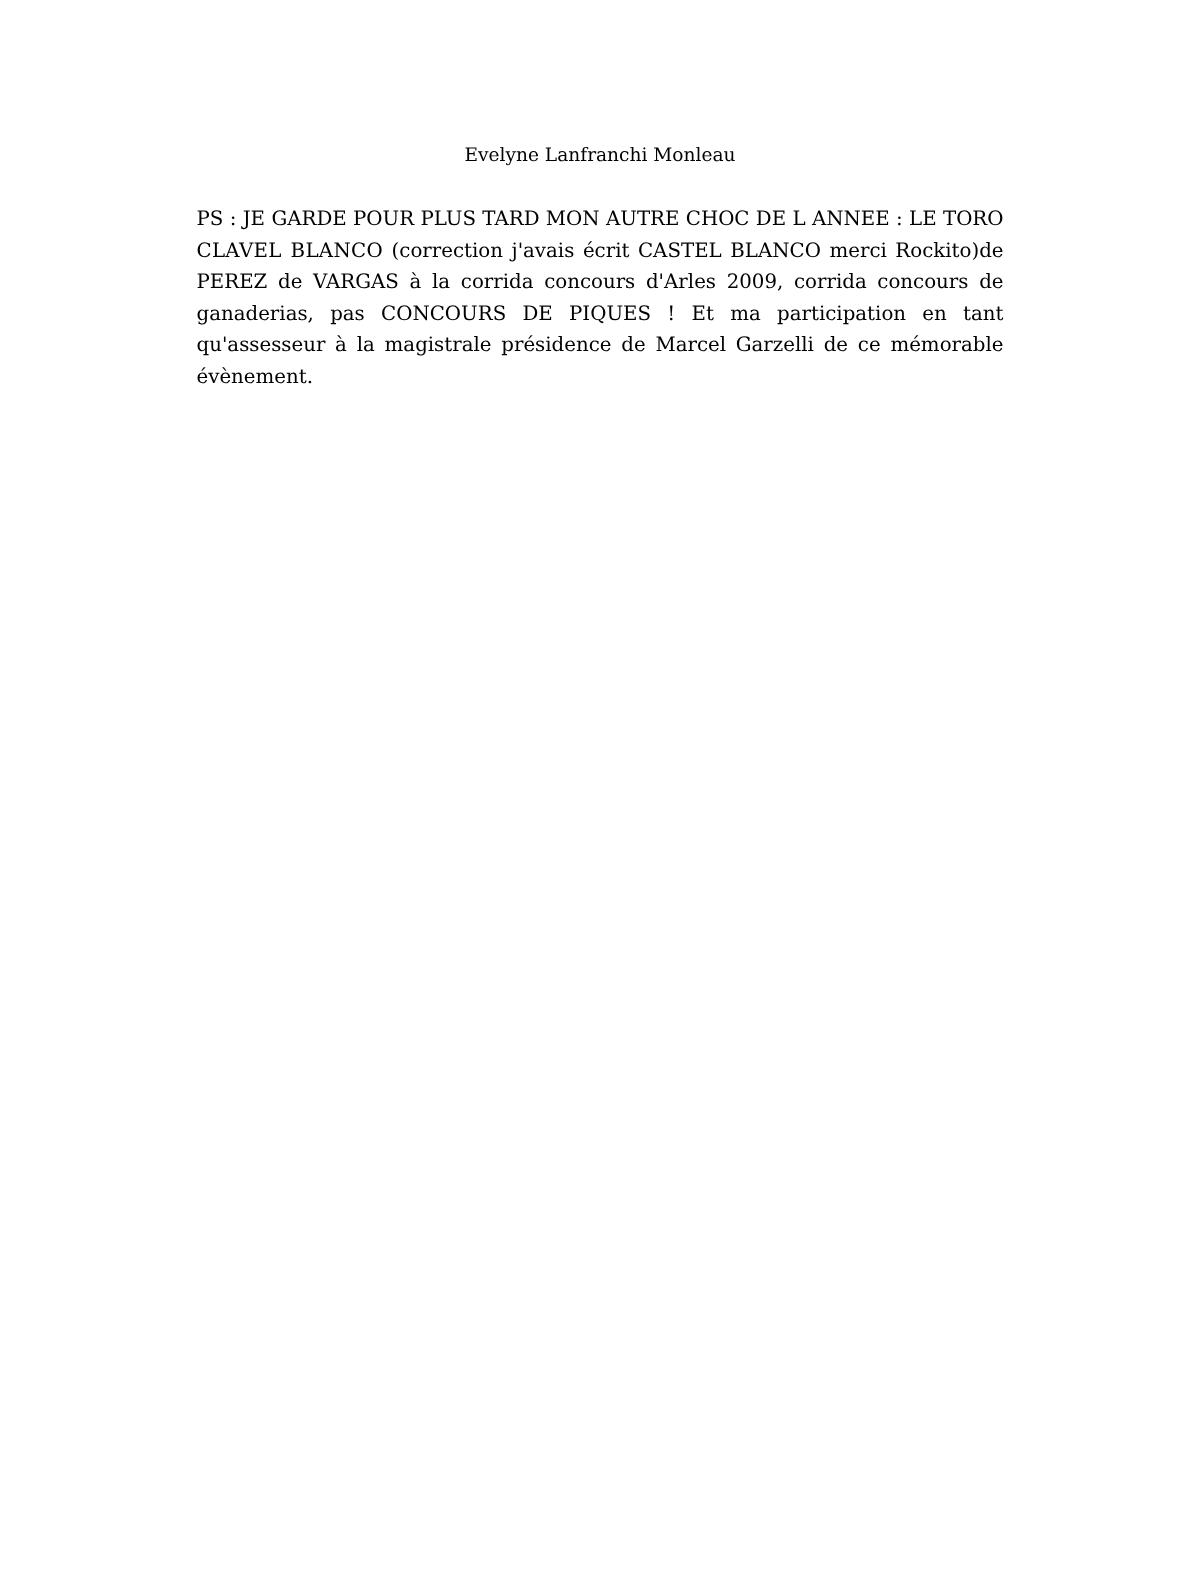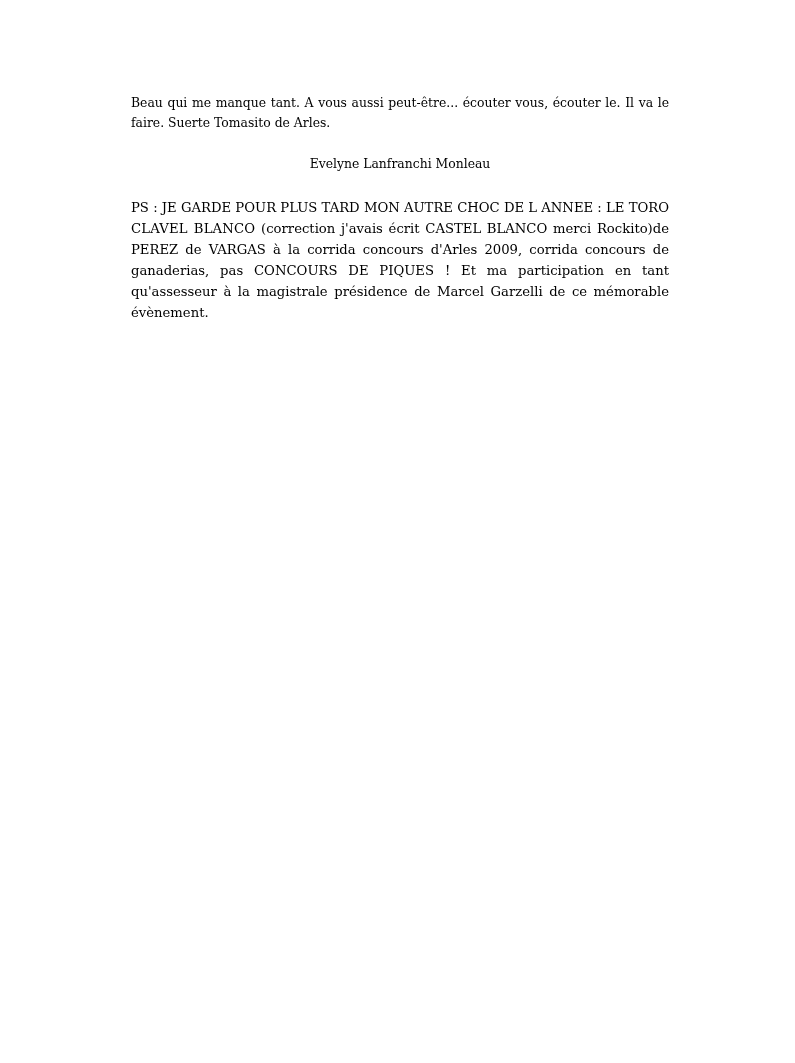--- a/index.html
+++ b/index.html
@@ -59,21 +59,20 @@
     font-family: "DejaVu Serif", "Liberation Serif", serif;
   }
 </style>
 </head>
 <body>
 
 <div class="page">
 
   <div class="content">
 
-    <p class="para">Beau qui me manque tant. A vous aussi peut-être... écouter vous, écouter le. Il va le faire. Suerte Tomasito de Arles.</p>
 
     <p class="signature">Evelyne Lanfranchi Monleau</p>
 
     <p class="para para-caps last"><span>PS : JE GARDE POUR PLUS TARD MON AUTRE CHOC DE L ANNEE : LE TORO </span><span class="bold">CLAVEL BLANCO</span><span> (correction j'avais écrit CASTEL BLANCO merci Rockito)de PEREZ de VARGAS à la corrida concours d'Arles 2009, corrida concours de ganaderias, pas CONCOURS DE PIQUES ! Et ma participation en tant qu'assesseur à la magistrale présidence de Marcel Garzelli de ce mémorable évènement.</span></p>
 
   </div>
 
 
 </div>
 

